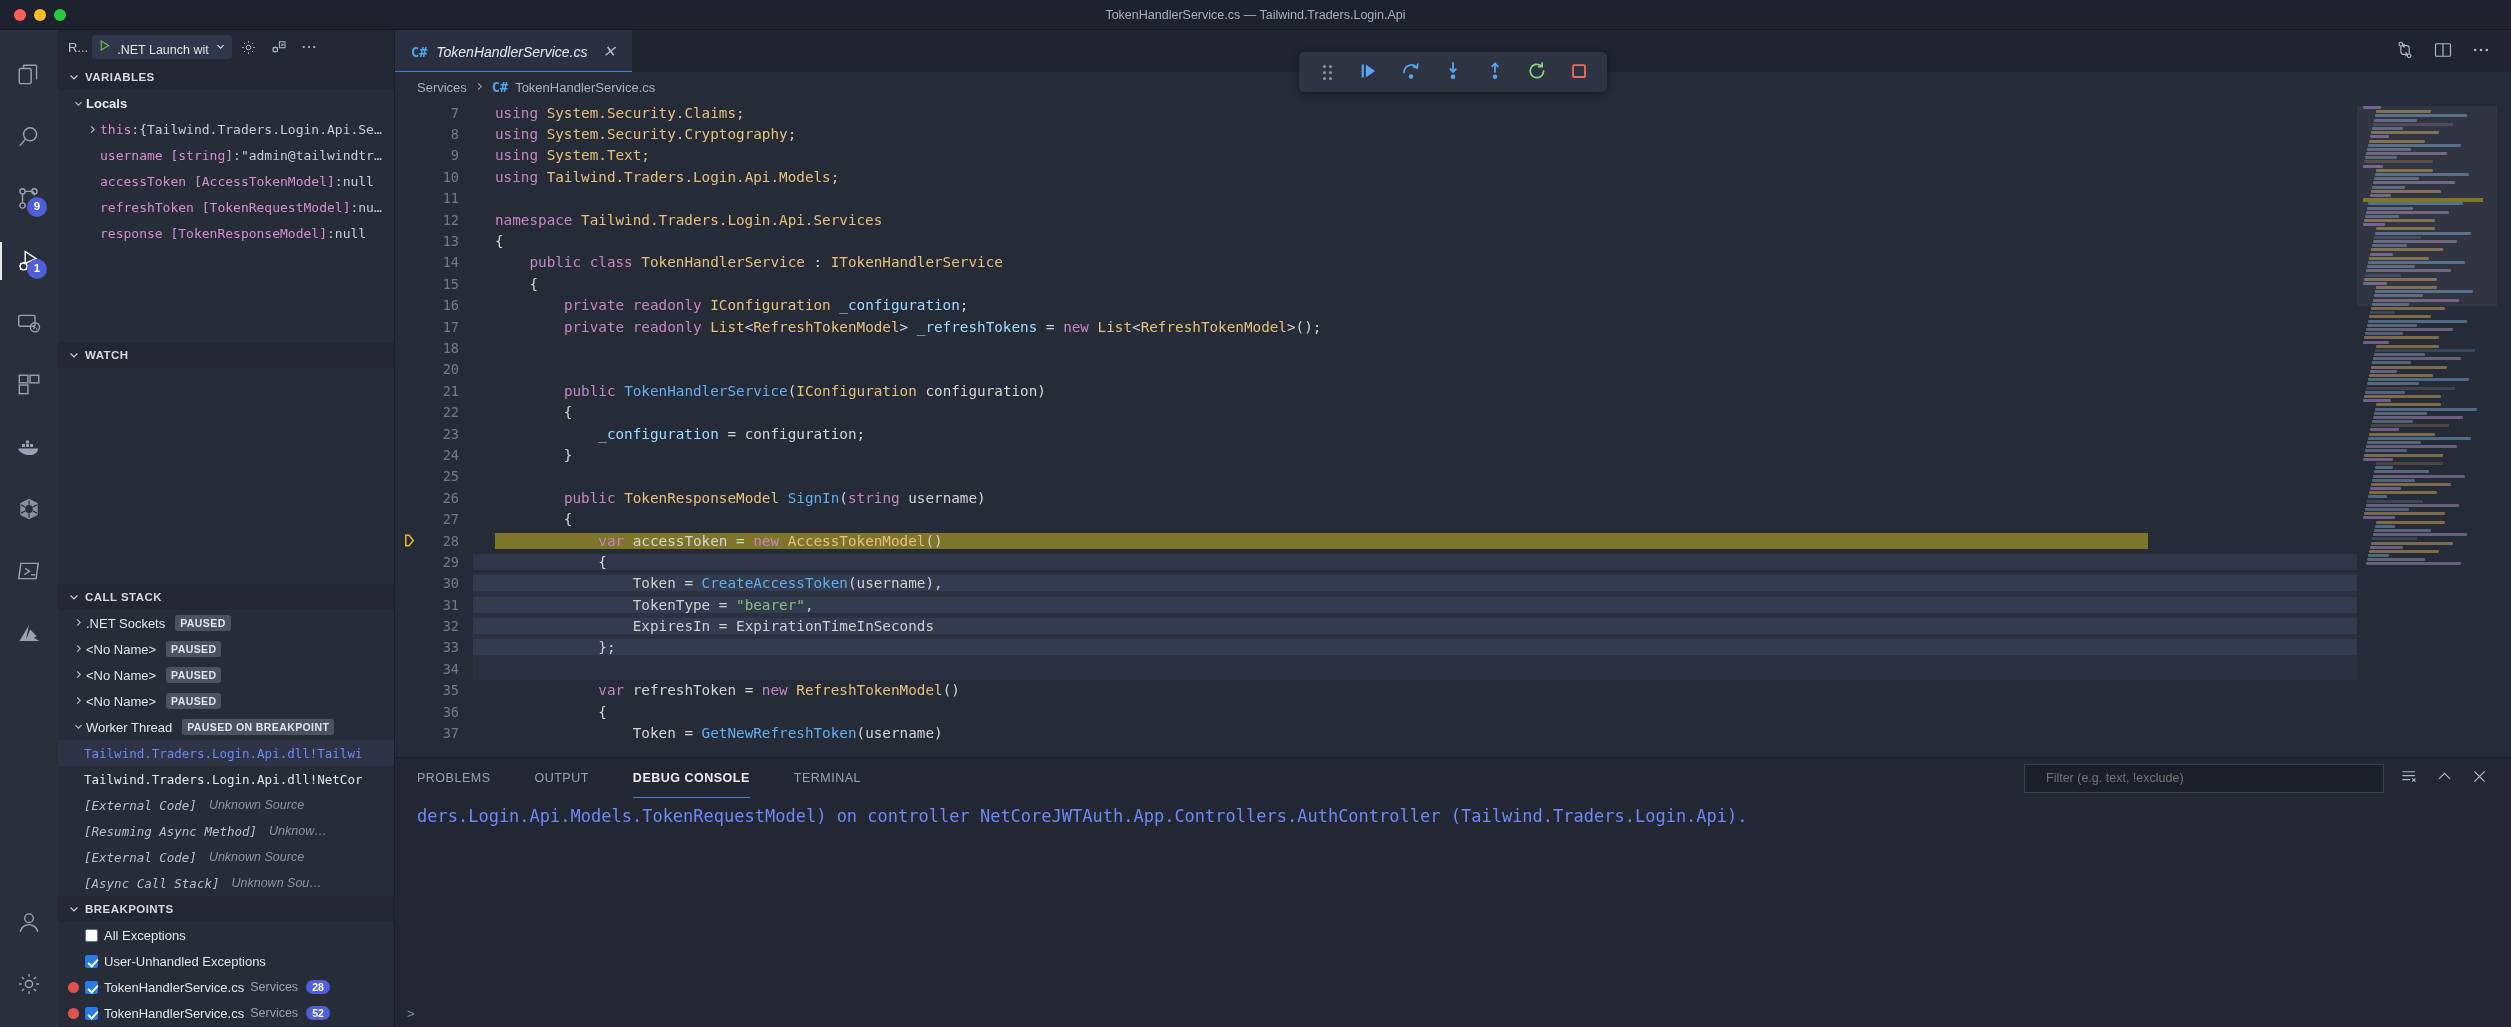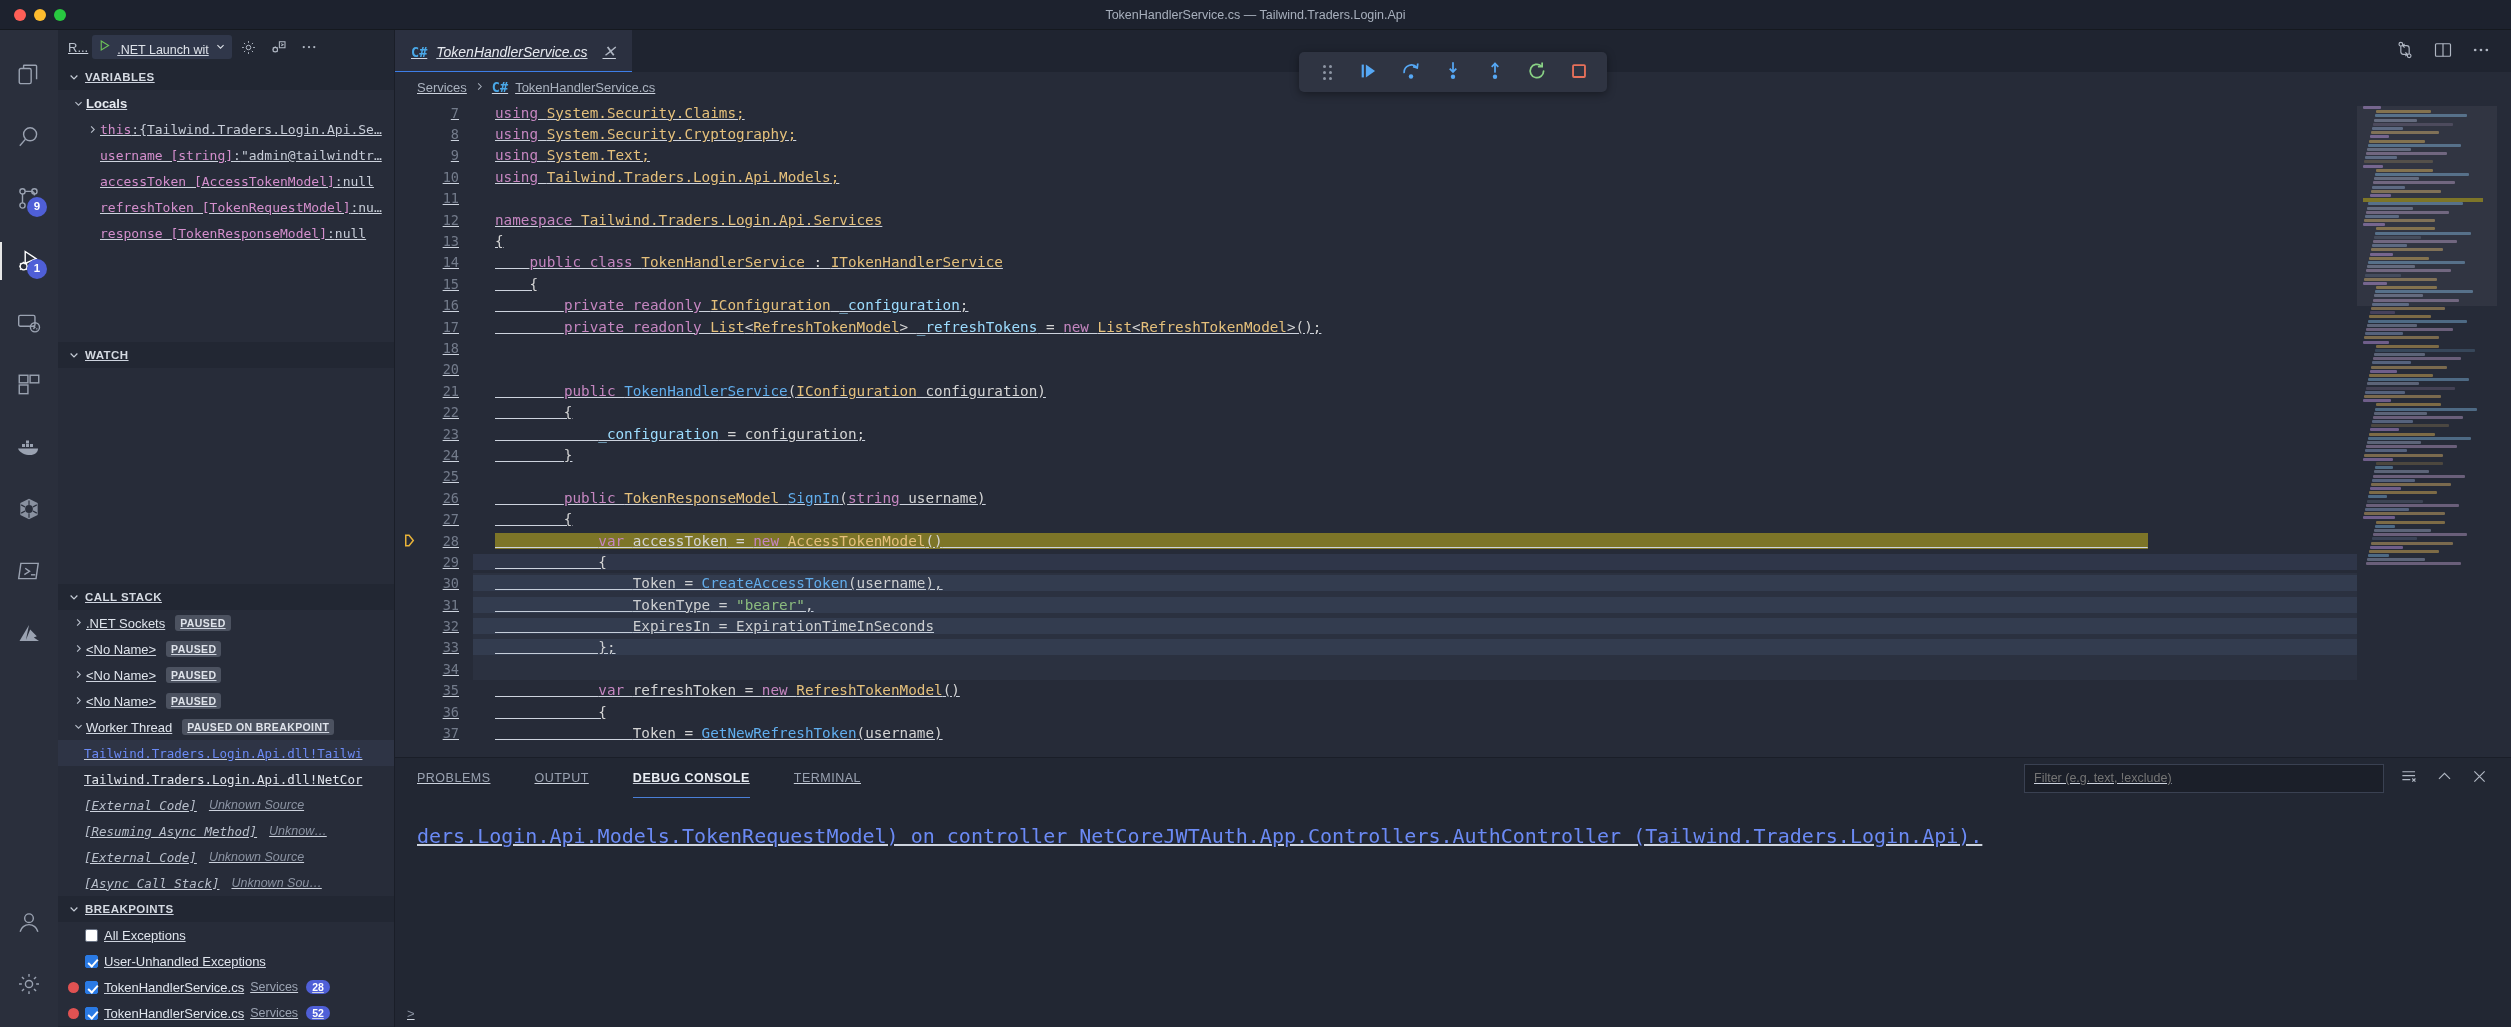--- a/index.html
+++ b/index.html
@@ -2,21 +2,21 @@
 <html><head>
 <meta charset="utf-8">
 <style>
   * { margin:0; padding:0; box-sizing:border-box; }
   html,body { width:2511px; height:1027px; overflow:hidden; background:#1f2430; }
   body {
     font-family:"Liberation Sans", sans-serif;
     color:#cdd3de; font-size:13px;
     -webkit-font-smoothing:antialiased;
   }
-  .app { width:2511px; height:1027px; display:flex; flex-direction:column; background:#222733;text-decoration:underline; }
+  .app { width:2511px; height:1027px; display:flex; flex-direction:column; background:#222733; }
 
   
   .titlebar {
     height:30px; flex:0 0 30px; background:#1d222e;
     display:flex; align-items:center; position:relative;
     border-bottom:1px solid #15191f;
   }
   .traffic { display:flex; gap:8px; padding-left:14px; }
   .tl { width:12px; height:12px; border-radius:50%; }
   .tl.r{background:#ff5f57;} .tl.y{background:#febc2e;} .tl.g{background:#28c840;}
@@ -181,27 +181,27 @@
 
   
   .panel { height:270px; flex:0 0 270px; background:#222733; display:flex; flex-direction:column; border-top:1px solid #1a1e28; }
   .panel-tabs { height:40px; flex:0 0 40px; display:flex; align-items:center; padding-left:22px; gap:44px; position:relative; }
   .ptab { font-size:12.5px; letter-spacing:.5px; color:#9aa2b1; height:40px; display:flex; align-items:center; position:relative; text-transform:uppercase;}
   .ptab.active { color:#e9edf3; font-weight:700; }
   .ptab.active:after { content:""; position:absolute; left:0; right:0; bottom:0; height:1.5px; background:#4a7fd8; }
   .panel-right { margin-left:auto; display:flex; align-items:center; gap:16px; padding-right:22px; }
   .filterbox {
     width:360px; height:29px; background:#1b1f29; border:1px solid #3a4152;
-    display:flex; align-items:center; padding:0 9px; color:#8a92a1; font-size:12.5px;
+    display:flex; align-items:center; padding:0 21px; color:#8a92a1; font-size:12.5px;
   }
   .filterbox input { background:transparent; border:0; outline:0; color:#d8dde5; font-size:12.5px; width:100%; font-family:inherit;}
   .console-body { flex:1 1 auto; overflow:hidden; padding-left:22px; padding-top:8px; }
   .console-line {
-    font-family:"DejaVu Sans Mono","Liberation Mono",monospace; font-size:20px;
-    color:#6b8af5; white-space:pre; margin-top:18px;
+    font-family:"DejaVu Sans Mono","Liberation Mono",monospace; font-size:17px;
+    color:#6b8af5; white-space:pre; 
   }
   .console-input { height:28px; display:flex; align-items:center; gap:8px; padding-left:12px; color:#8a92a1; }
 </style>
 </head>
 <body>
 
 <div class="app">
 
   <div class="titlebar">
     <div class="traffic">

